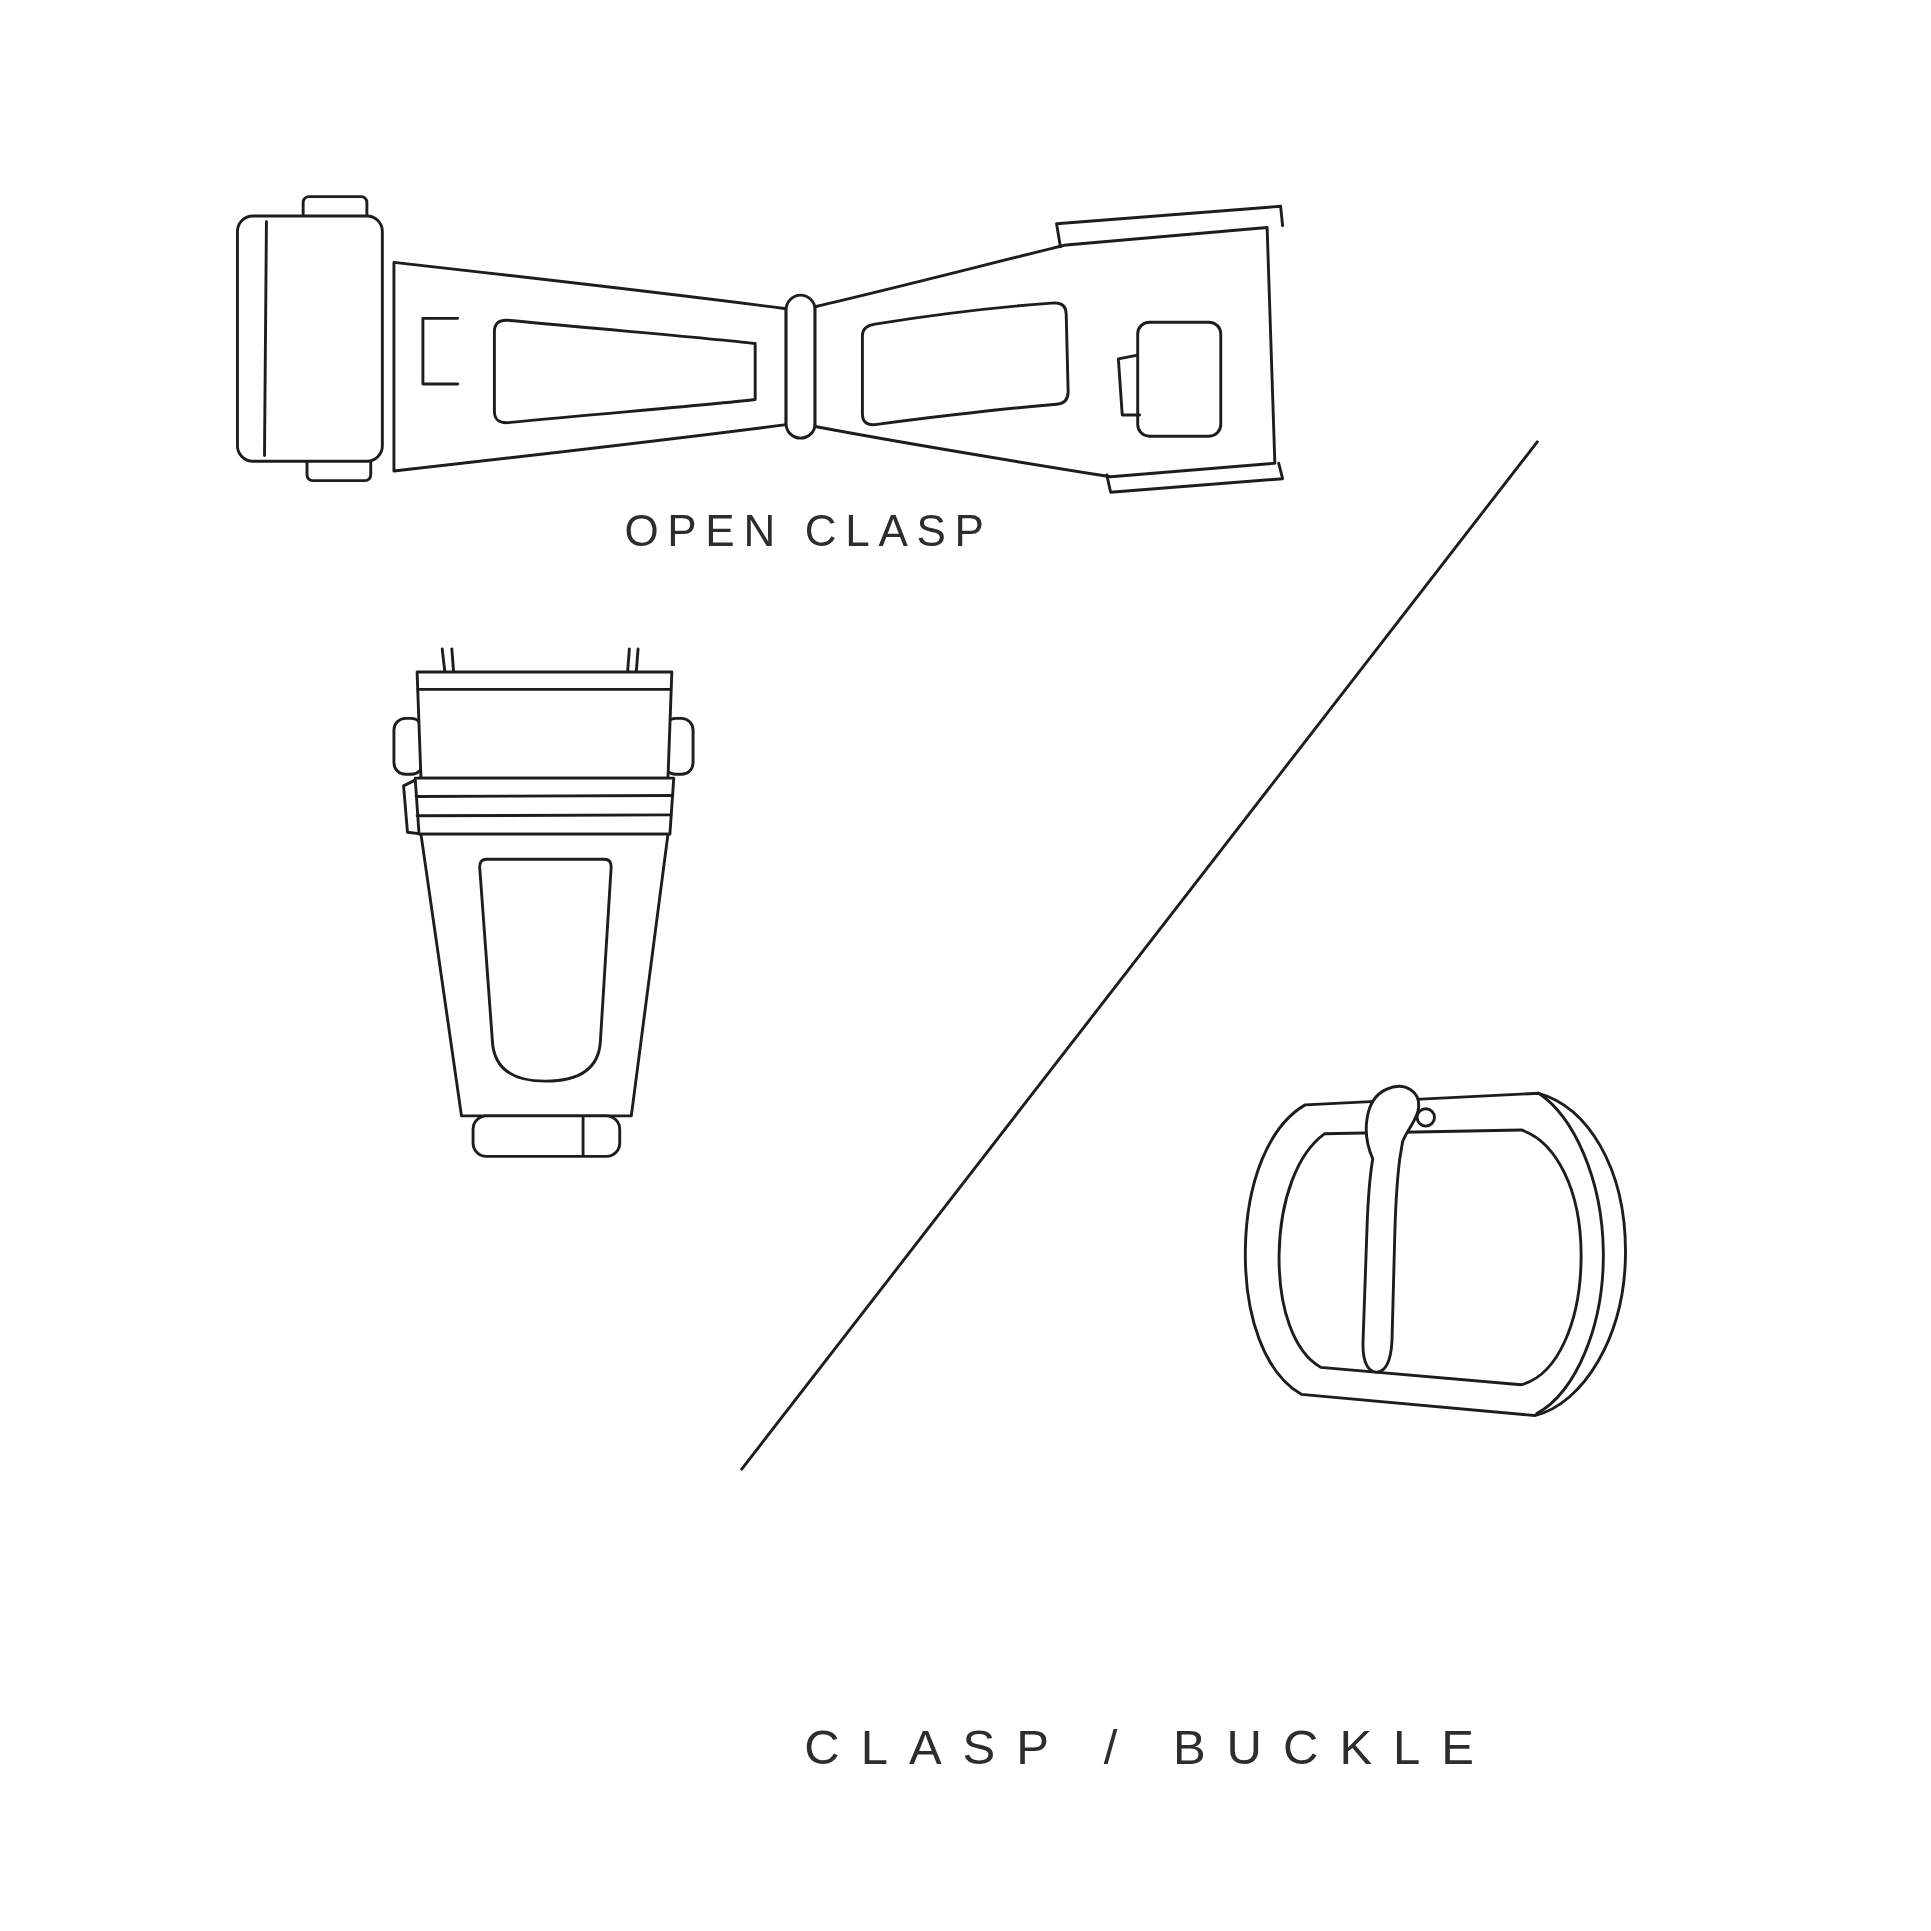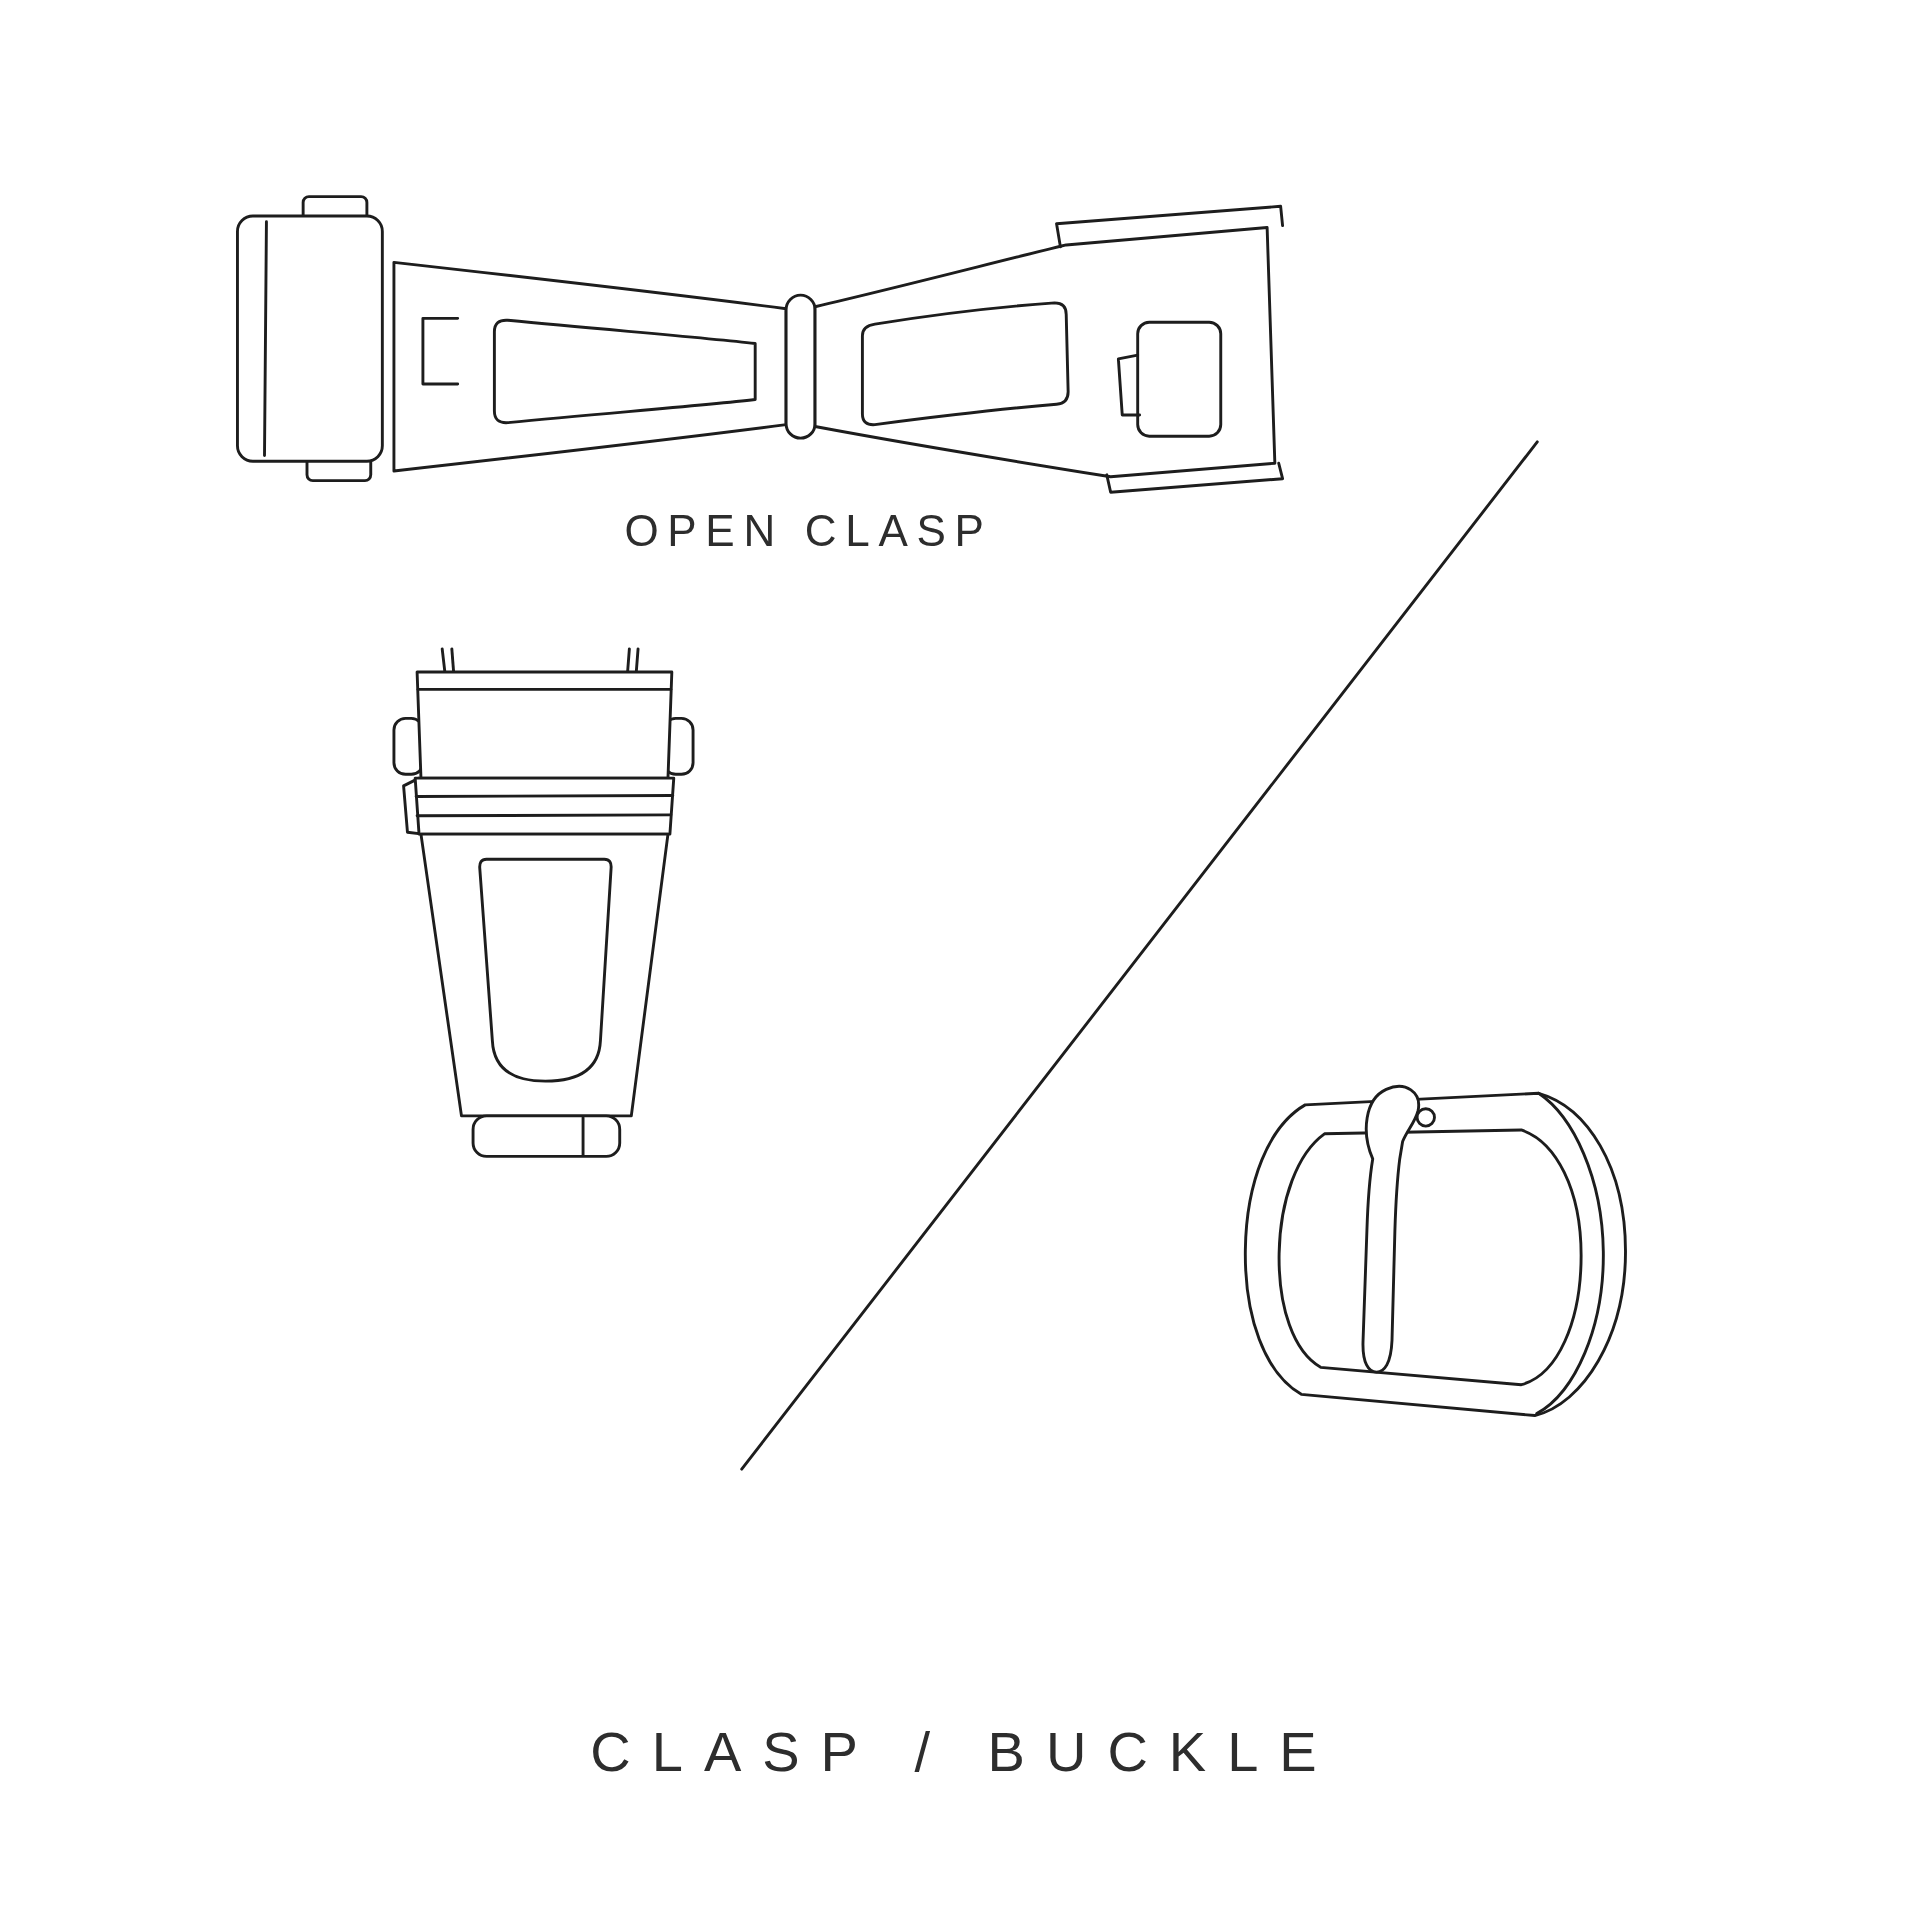--- a/index.html
+++ b/index.html
@@ -17,21 +17,21 @@
     stroke-linecap:round;stroke-linejoin:round;
   }
   .fig .fill{fill:#ffffff;}
   .label{
     position:absolute;text-align:center;
     color:var(--text,#2d2d2d);
     font-weight:500;
     white-space:nowrap;
   }
   .label.small{font-size:44px;letter-spacing:8.7px;}
-  .label.title{font-size:56px;letter-spacing:21px;}
+  .label.title{font-size:49px;letter-spacing:21px;text-align:right;}
 </style>
 </head>
 <body>
 
 <div class="canvas">
 
   <div class="fig" style="left:222px; top:183px; width:1077px; height:319px;">
     <svg viewBox="0 0 1115 330">
 
       <rect class="fill" x="84" y="14" width="66" height="26" rx="6"></rect>

